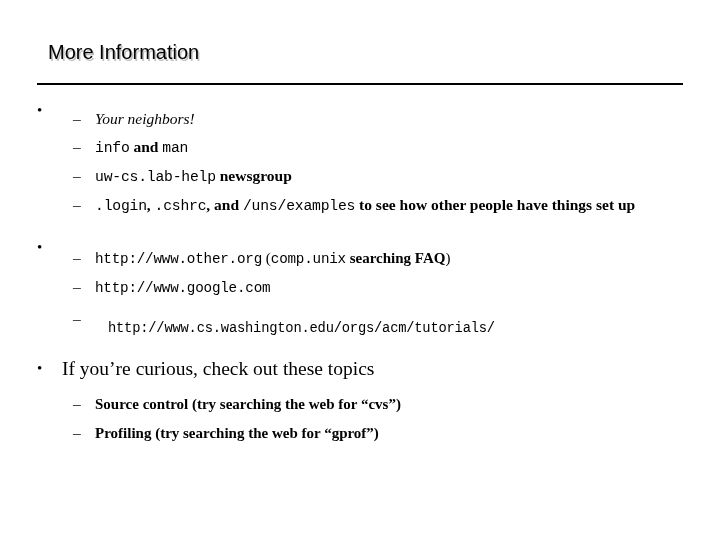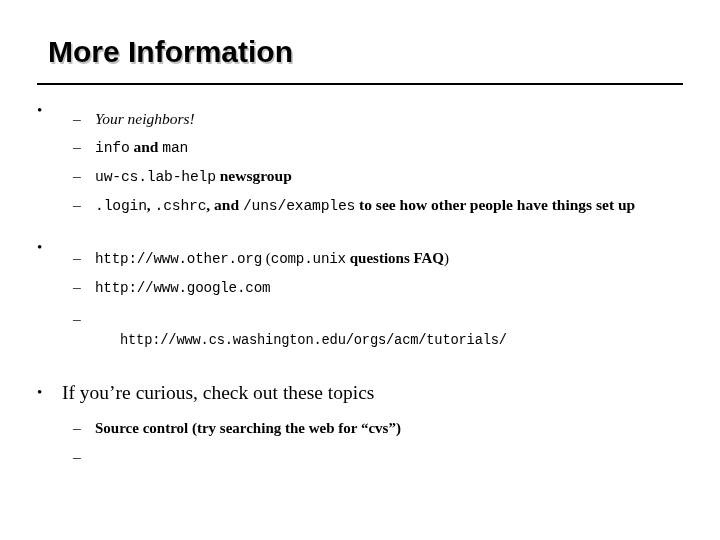--- a/index.html
+++ b/index.html
@@ -22,23 +22,23 @@
     inset: 0;
     background: #ffffff;
   }
 
   
   .title {
     position: absolute;
     left: 48px;
     top: 33px;
     font-family: "Liberation Sans", "DejaVu Sans", sans-serif;
-    font-size: 30px;
+    font-size: 20px;
     line-height: 38px;
-    font-weight: 700;
+    font-weight: 400;
     color: #000000;
     letter-spacing: 0px;
     text-shadow: 1.5px 1.5px 0 rgba(140,140,140,0.55);
     white-space: nowrap;
   }
   .title-rule {
     position: absolute;
     left: 37px;
     top: 83px;
     width: 646px;
@@ -96,21 +96,21 @@
     letter-spacing: -0.2px;
   }
   .ital {
     font-style: italic;
     font-weight: 400;
   }
   .reg { font-weight: 400; }
 
   .lvl3 {
     position: relative;
-    margin: 12px;
+    margin: 0;
     padding: 0 0 0 108px;
     font-size: 14.5px;
     line-height: 22px;
     font-weight: 400;
     white-space: nowrap;
   }
 
   
   .sp-a { height: 10px; }
   .sp-c { height: 18px; }
@@ -174,21 +174,21 @@
     <div class="sp-c"></div>
 
     <div class="lvl1">
       <span class="marker">•</span>
     </div>
 
     <div class="sp-d"></div>
 
     <div class="lvl2 tight">
       <span class="marker">–</span>
-      <span class="mono">http://www.other.org</span><span class="reg"> (</span><span class="mono">comp.unix</span><span> questions FAQ</span><span class="reg">)</span>
+      <span class="mono">http://www.other.org</span><span class="reg"> (</span><span class="mono">comp.unix</span><span> searching FAQ</span><span class="reg">)</span>
     </div>
 
     <div class="sp-e"></div>
 
     <div class="lvl2 tight">
       <span class="marker">–</span>
       <span class="mono">http://www.google.com</span>
     </div>
 
     <div class="sp-f"></div>
@@ -214,16 +214,17 @@
 
     <div class="lvl2 tight">
       <span class="marker">–</span>
       <span>Source control (try searching the web for “cvs”)</span>
     </div>
 
     <div class="sp-i"></div>
 
     <div class="lvl2 tight">
       <span class="marker">–</span>
+      <span>Profiling (try searching the web for “gprof”)</span>
     </div>
 
   </div>
 </div>
 
 </body></html>

